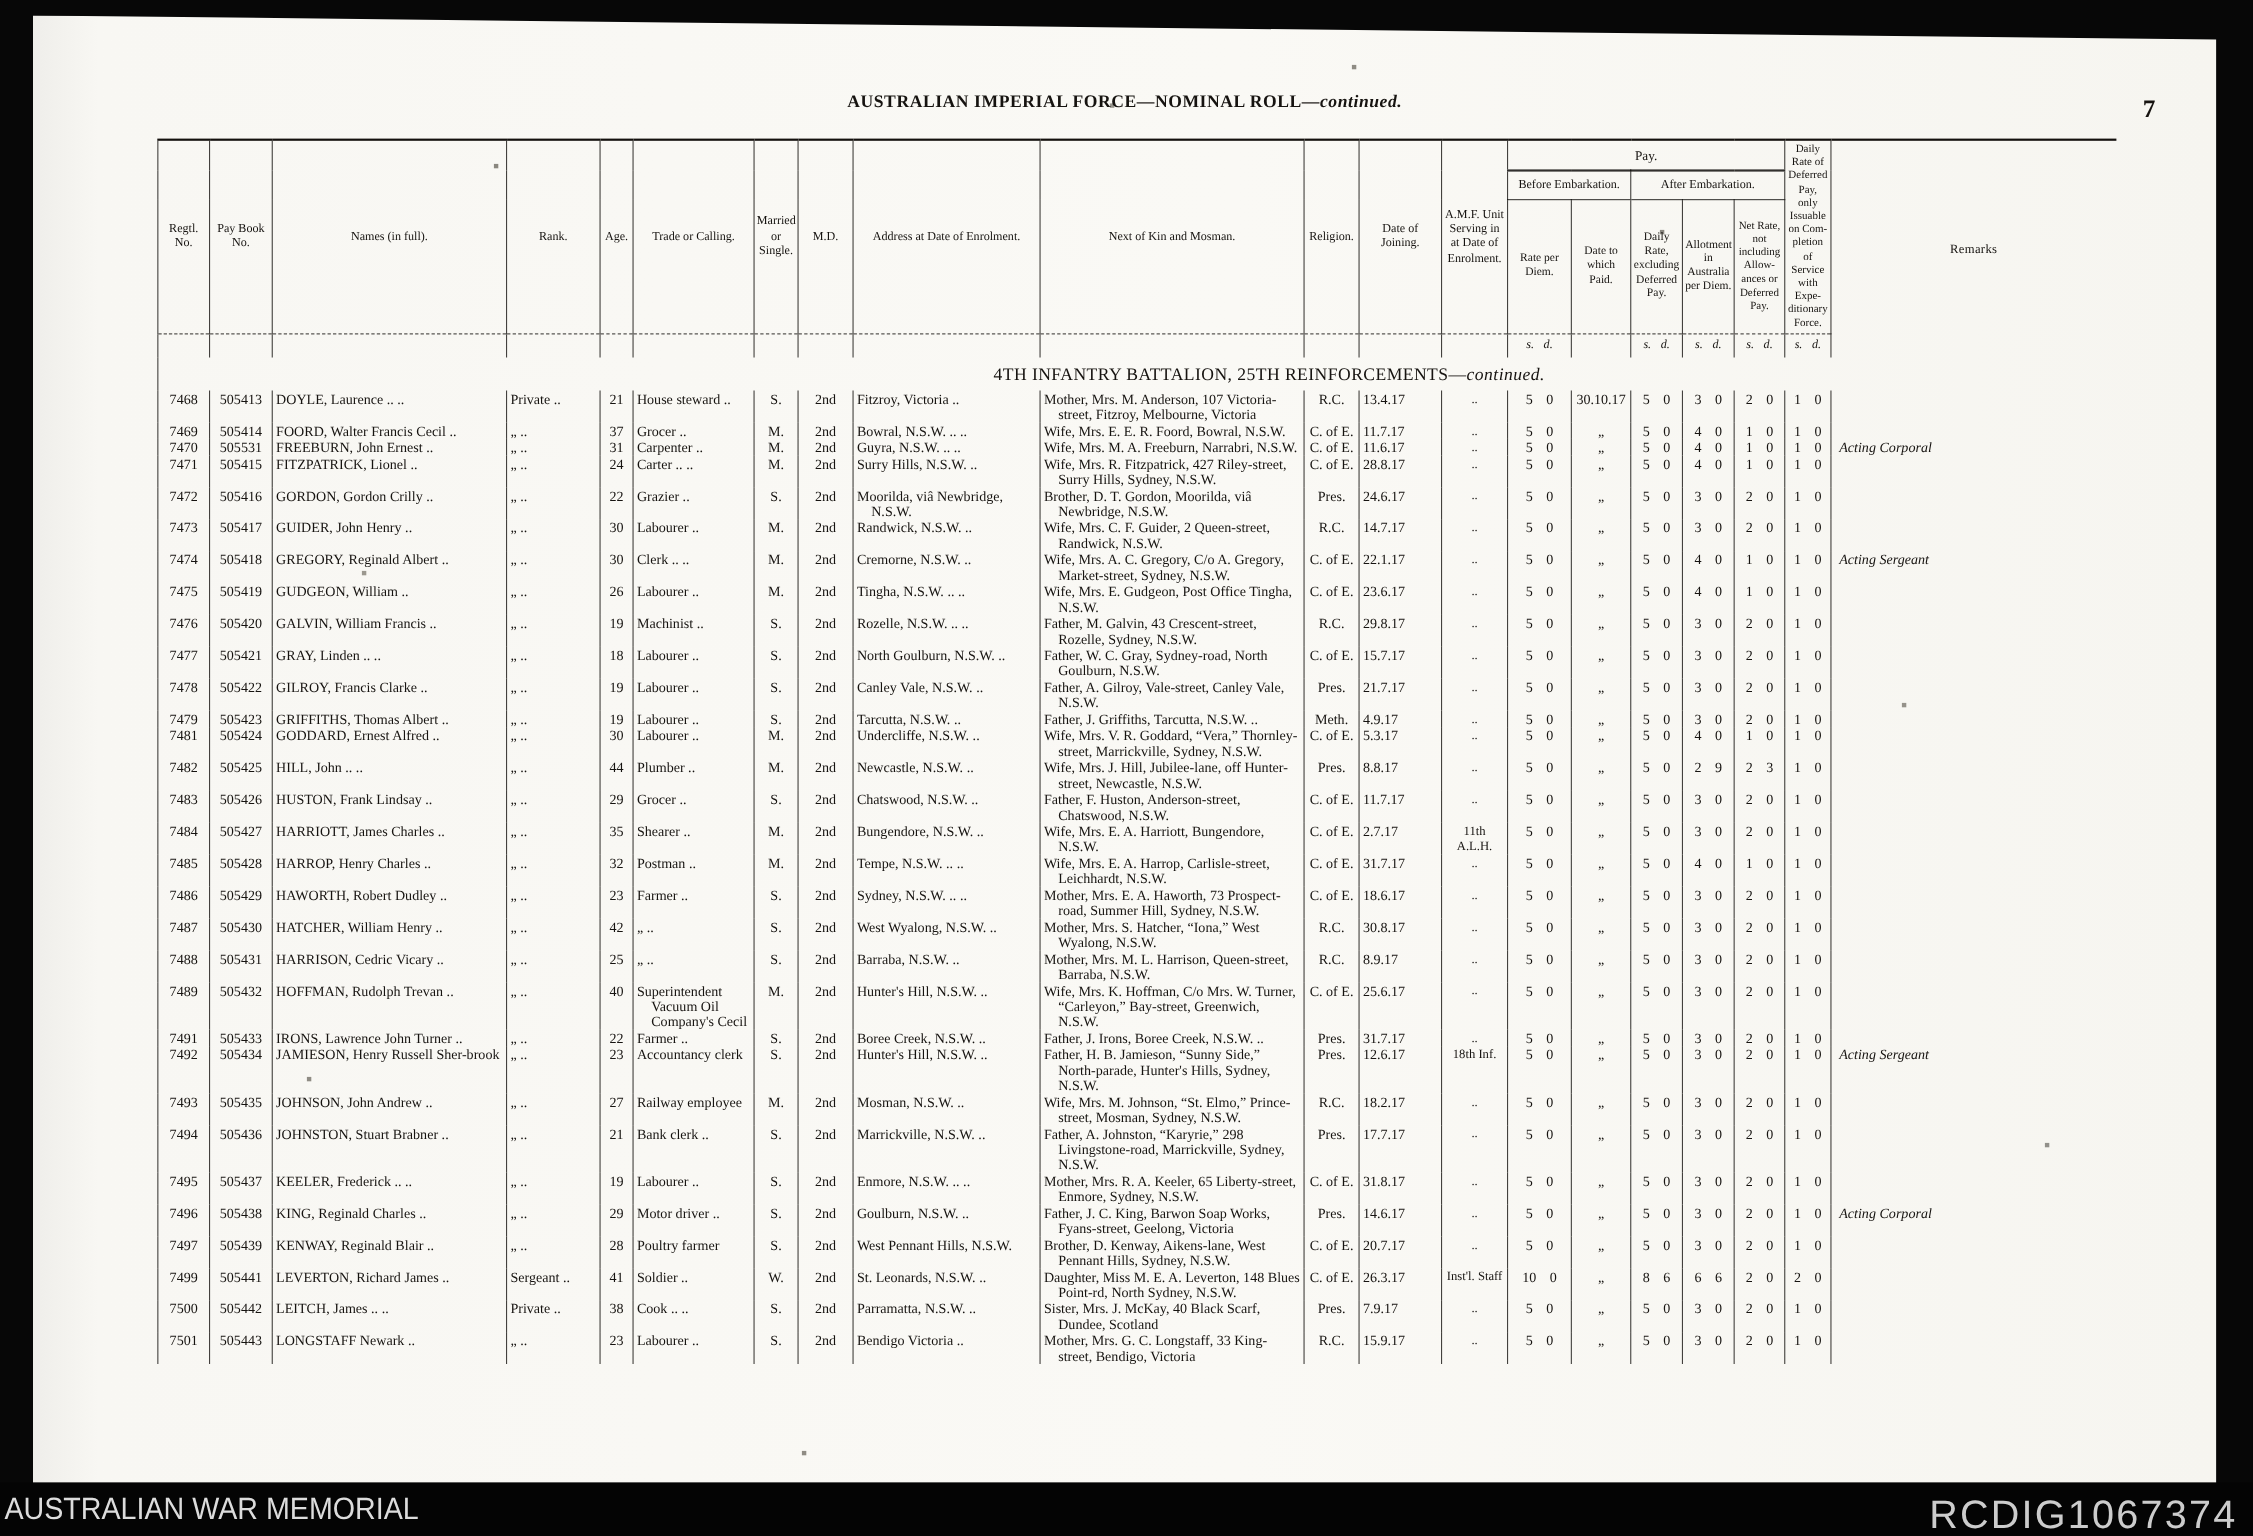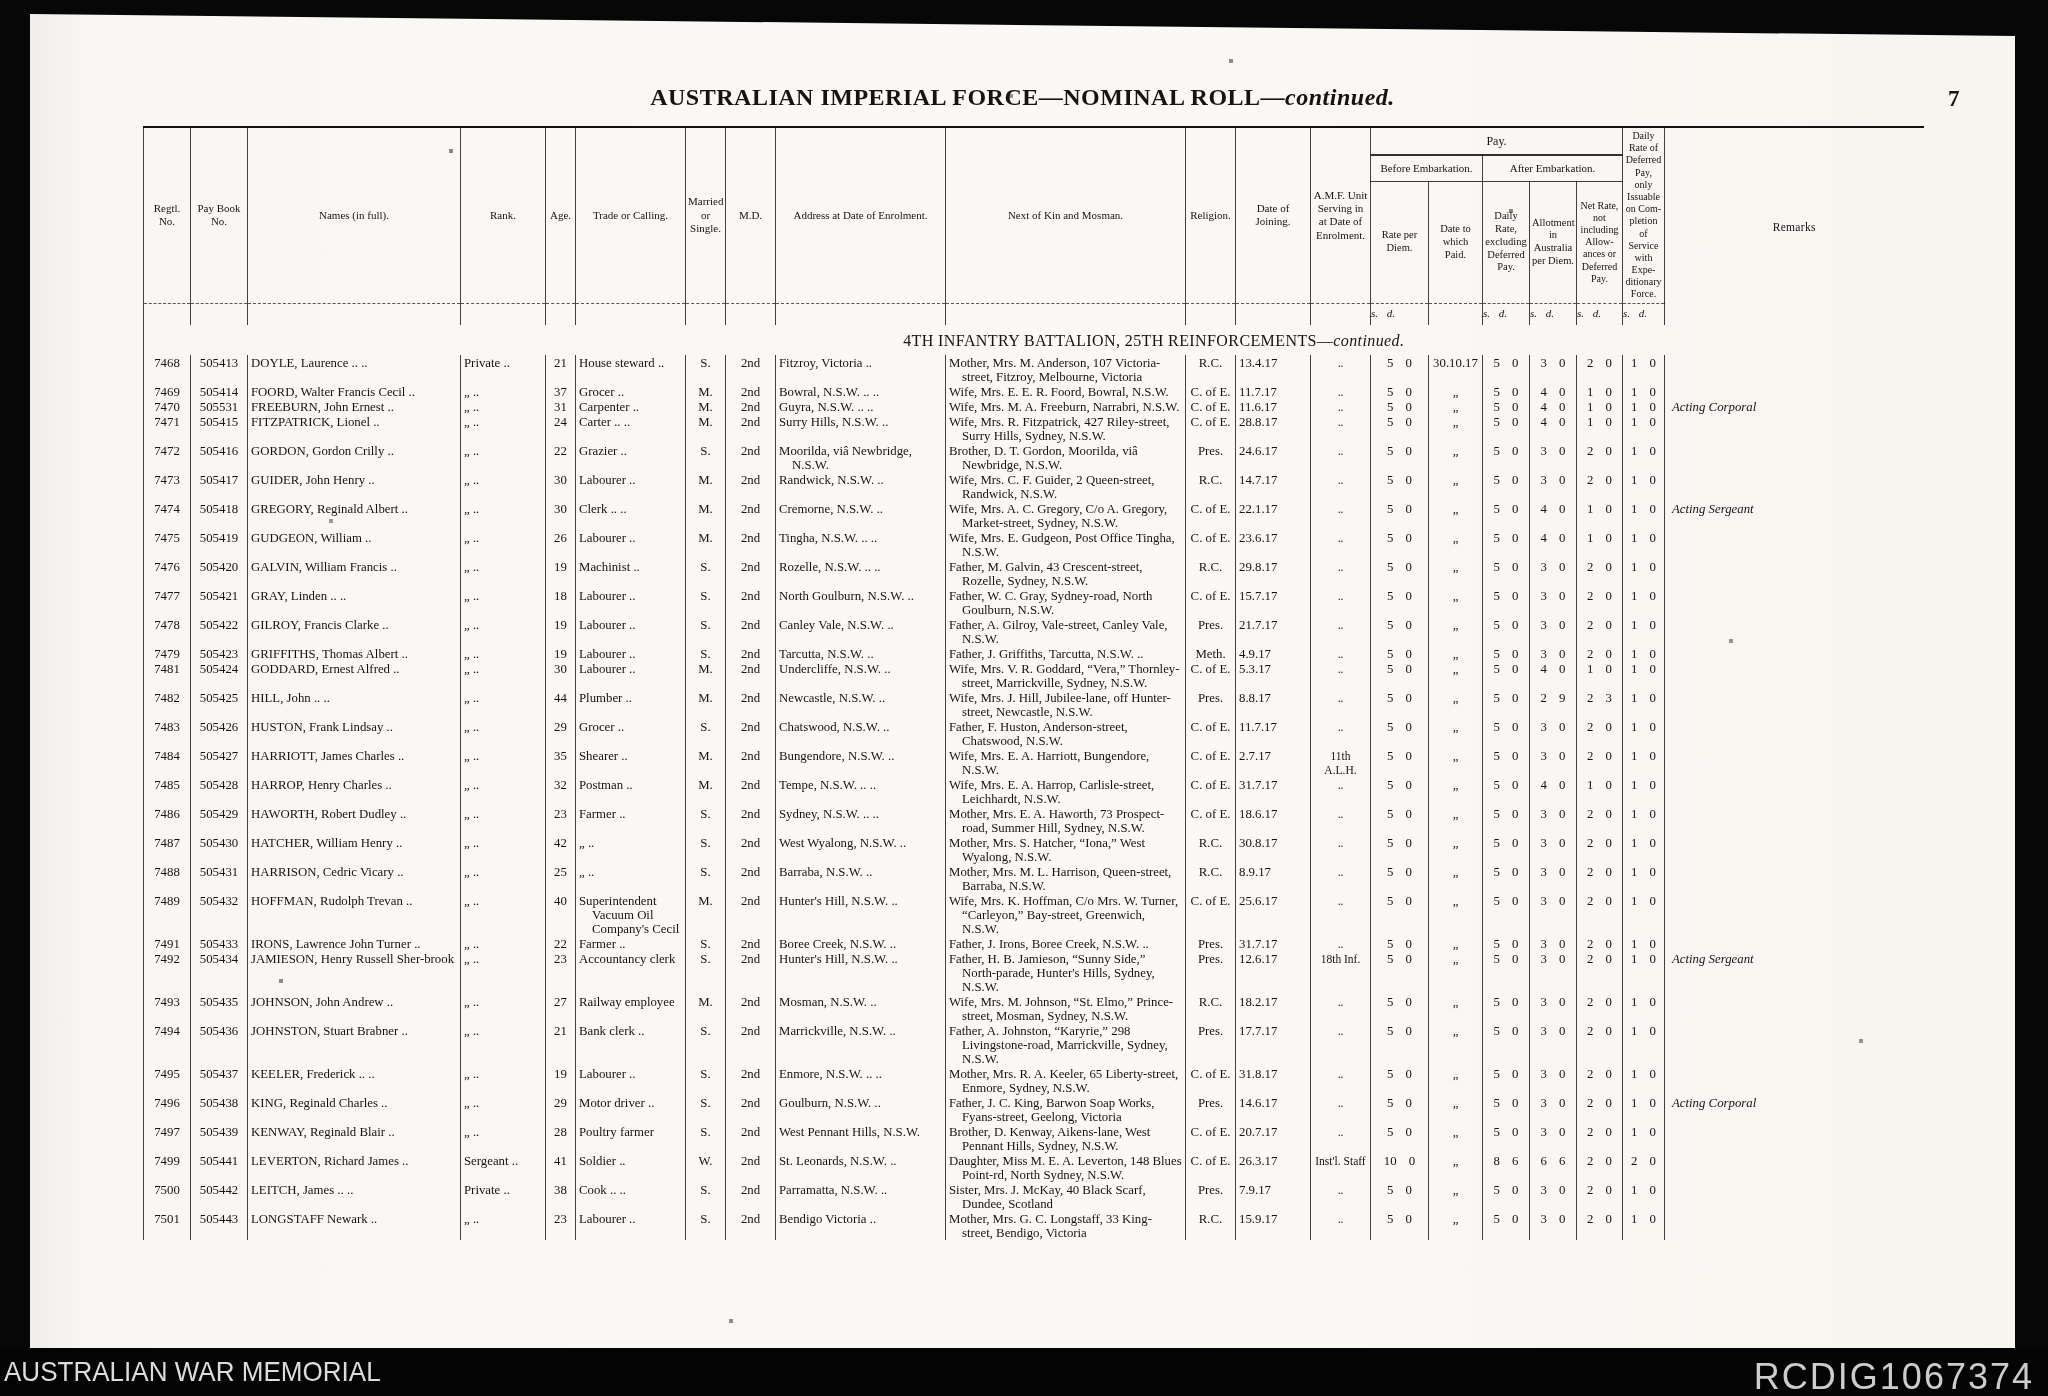--- a/index.html
+++ b/index.html
@@ -12,21 +12,21 @@
   .paper{
     position:absolute;left:30px;top:0;width:1985px;height:1348px;
     background:linear-gradient(90deg,#efeeea 0%,#f8f7f3 3%,#faf9f5 55%,#f6f5f0 100%);
     clip-path:polygon(0 14px,100% 36px,100% 100%,0 100%);
   }
   .specks{position:absolute;left:0;top:0;width:2px;height:2px;background:transparent;
     box-shadow:420px 150px 0 1px #8a877f,980px 95px 0 1px #97948c,1480px 210px 0 1px #8a877f,
     300px 520px 0 1px #9b988f,1700px 640px 0 1px #95928a,250px 980px 0 1px #8f8c84,
     1830px 1040px 0 1px #92908a,700px 1320px 0 1px #8f8c84,1200px 60px 0 1px #8f8c84;}
   .page-head{position:absolute;top:84px;left:0;width:100%;text-align:center;}
-  .doc-title{font-size:24px;font-weight:bold;letter-spacing:.5px;white-space:nowrap;}
+  .doc-title{font-size:16px;font-weight:bold;letter-spacing:.5px;white-space:nowrap;}
   .doc-title .cont{font-style:italic;font-weight:bold;}
   .page-no{position:absolute;top:86px;left:1918px;font-size:23px;font-weight:bold;}
 
   .table-wrap{position:absolute;left:113px;top:126px;}
   table{border-collapse:collapse;table-layout:fixed;width:1780px;}
   th,td{border-left:1px solid rgba(15,13,10,.78);}
   td.c-remarks, th.h-remarks{border-right:none;}
   thead th{
     font-weight:normal;font-size:11px;line-height:1.22;text-align:center;
     vertical-align:middle;padding:2px 2px;
@@ -35,21 +35,21 @@
   thead tr.r2{height:24px;}
   thead tr.r3{height:112px;}
   thead tr.r4{height:22px;}
   thead tr.r1 th{border-top:2.5px solid #14110e;}
   th.h-pay{border-bottom:2px solid rgba(15,13,10,.85);font-size:12px;}
   th.h-before,th.h-after{border-bottom:1.4px solid rgba(15,13,10,.8);font-size:11px;}
   th.h-rate,th.h-paid,th.h-daily,th.h-allot{font-size:10.5px;}
   th.h-net,th.h-deferred{font-size:10px;}
   th.h-remarks{font-size:11.5px;letter-spacing:.3px;}
   tr.r4 td{border-top:1.4px dashed rgba(20,17,14,.7);font-style:italic;font-size:11px;
-    word-spacing:6px;padding:2px 0;}
+    text-align:center;word-spacing:6px;padding:2px 0;}
   td{font-size:12.8px;line-height:14px;vertical-align:top;padding:1px 3px 0;}
   tr.section-row td{
     border-left:1px solid rgba(15,13,10,.78);border-right:none;
     text-align:center;padding:9px 0 7px 240px;font-size:16px;letter-spacing:.4px;font-weight:normal;
   }
   tr.section-row .cont{font-style:italic;}
   .c-no,.c-book,.c-age,.c-ms,.c-md,.c-religion,.c-amf{text-align:center;}
   .c-amf{font-size:11.5px;}
   .c-joined{padding-right:9px;}
   .c-rate,.c-paid,.c-daily,.c-allot,.c-net,.c-deferred{text-align:center;word-spacing:9px;}

